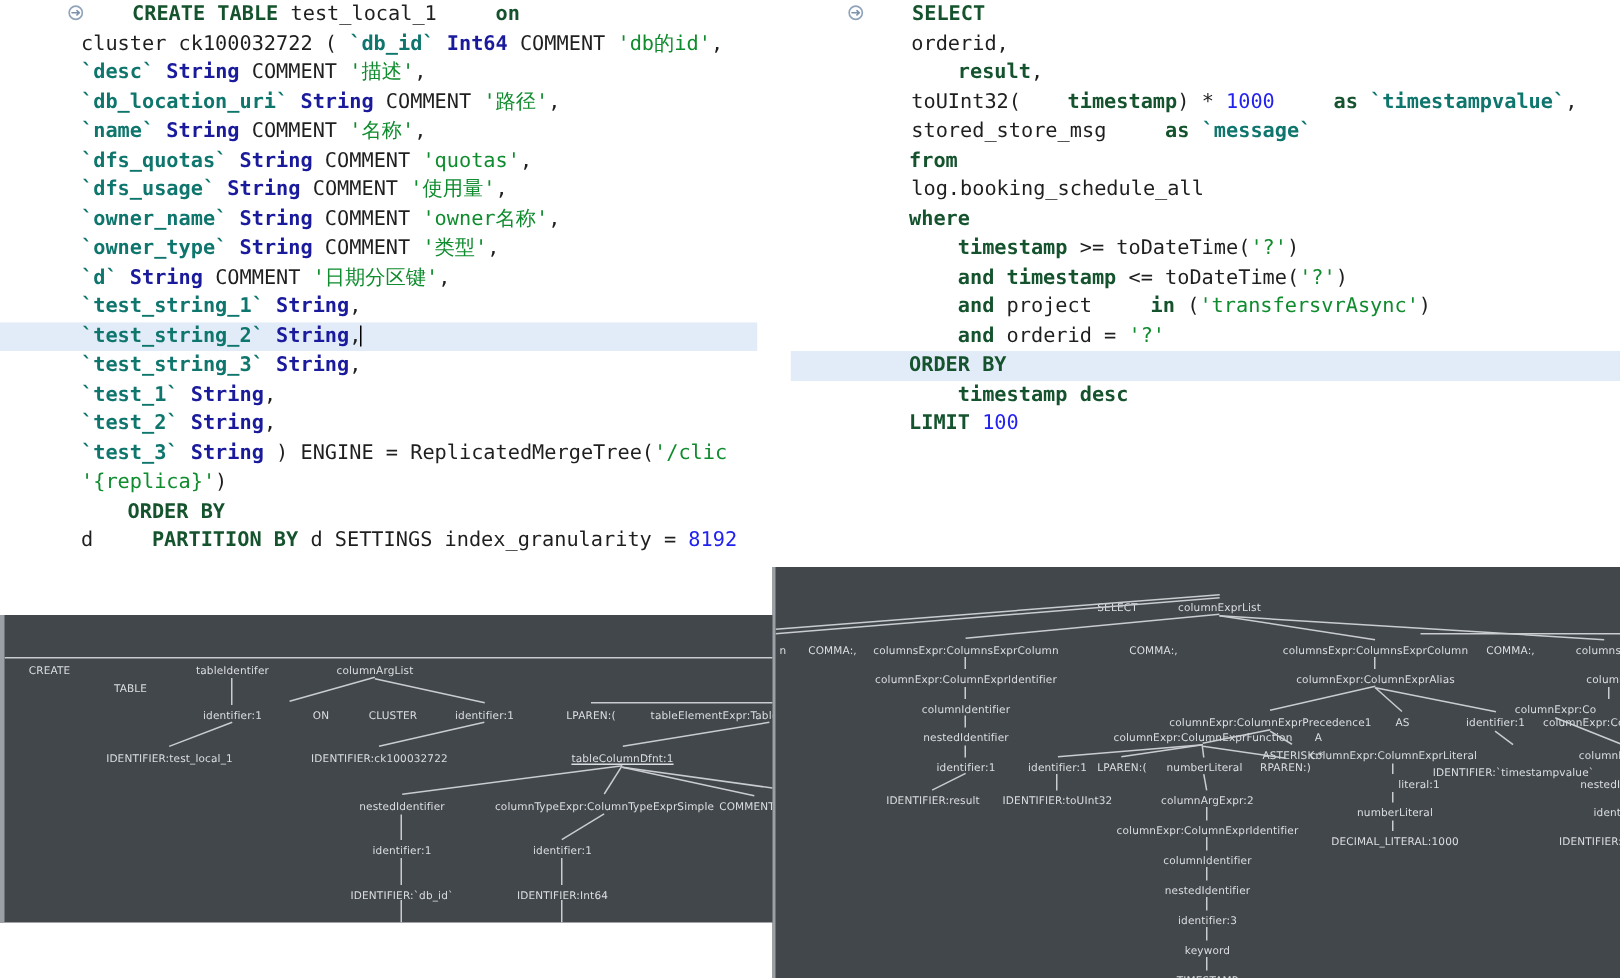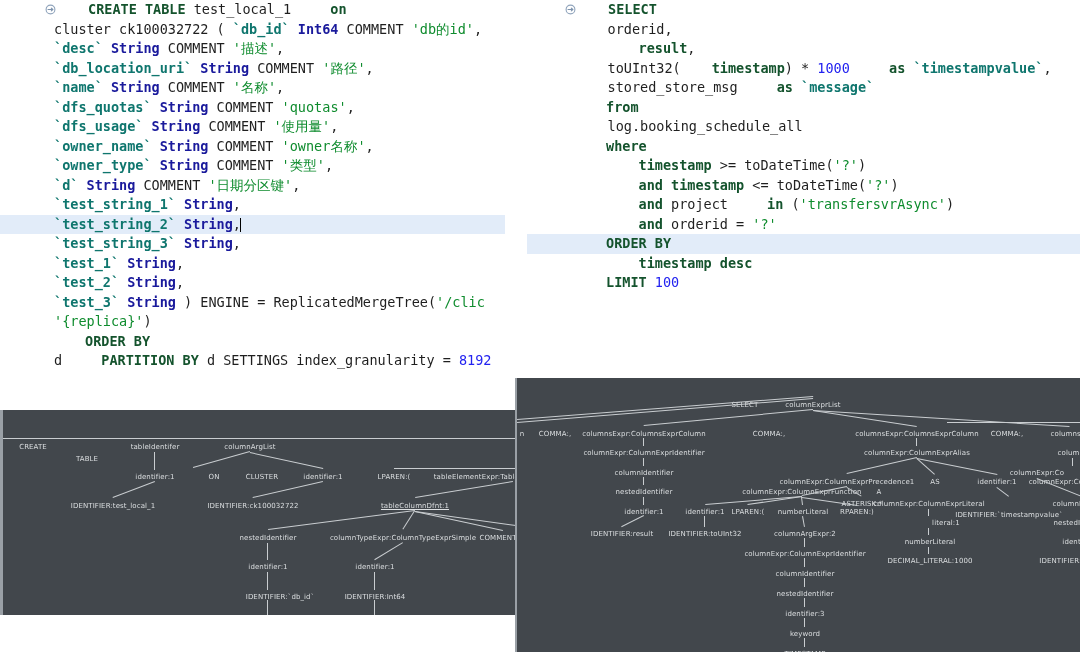--- a/index.html
+++ b/index.html
@@ -74,21 +74,21 @@
       <div class="node" style="left: 391px; top: 63px;">LPAREN:(</div>
       <div class="node" style="left: 510px; top: 63px;">tableElementExpr:TableElementExprColumn</div>
       <div class="node" style="left: 110px; top: 92px;">IDENTIFIER:test_local_1</div>
       <div class="node" style="left: 250px; top: 92px;">IDENTIFIER:ck100032722</div>
       <div class="node" style="left: 412px; top: 92px; text-decoration: underline;">tableColumnDfnt:1</div>
       <div class="node" style="left: 265px; top: 124px;">nestedIdentifier</div>
       <div class="node" style="left: 400px; top: 124px;">columnTypeExpr:ColumnTypeExprSimple</div>
       <div class="node" style="left: 495px; top: 124px;">COMMENT</div>
       <div class="node" style="left: 265px; top: 153px;">identifier:1</div>
       <div class="node" style="left: 372px; top: 153px;">identifier:1</div>
-      <div class="node" style="left: 277px; top: 183px; text-align: right;">IDENTIFIER:`db_id`</div>
+      <div class="node" style="left: 265px; top: 183px; text-align: right;">IDENTIFIER:`db_id`</div>
       <div class="node" style="left: 372px; top: 183px;">IDENTIFIER:Int64</div>
       <div class="edge" style="left: 0px; top: 28px; width: 513px; transform: rotate(0deg);"></div>
       <div class="edge" style="left: 152px; top: 42px; width: 18px; transform: rotate(90deg);"></div>
       <div class="edge" style="left: 247px; top: 42px; width: 59.203px; transform: rotate(164.32deg);"></div>
       <div class="edge" style="left: 247px; top: 42px; width: 74.7329px; transform: rotate(12.3625deg);"></div>
       <div class="edge" style="left: 152px; top: 72px; width: 44.9444px; transform: rotate(159.146deg);"></div>
       <div class="edge" style="left: 320px; top: 72px; width: 71.8053px; transform: rotate(167.125deg);"></div>
       <div class="edge" style="left: 391px; top: 58px; width: 122px; transform: rotate(0deg);"></div>
       <div class="edge" style="left: 510px; top: 72px; width: 99.2975px; transform: rotate(170.727deg);"></div>
       <div class="edge" style="left: 412px; top: 101px; width: 148.223px; transform: rotate(172.635deg);"></div>

